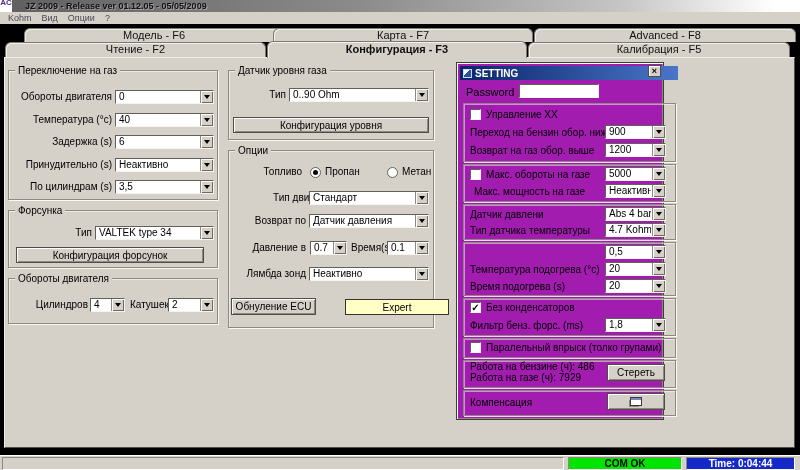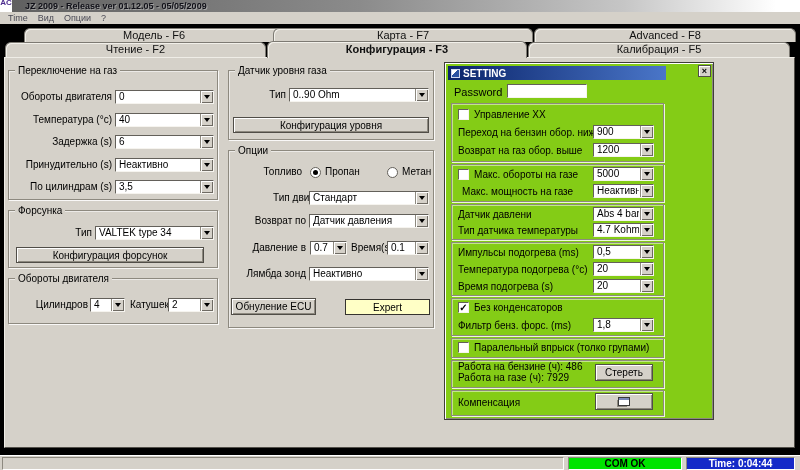--- a/index.html
+++ b/index.html
@@ -42,21 +42,21 @@
   .btn.yellow { background:#ffffc6; box-shadow:none; border:1px solid #35332f; }
 
   
   .chk { position:absolute; width:11px; height:11px; background:#fff; border:1px solid; border-color:#63605a #f6f4ef #f6f4ef #63605a; font-size:10px; line-height:9px; text-align:center; font-weight:bold; }
   .rad { position:absolute; width:11px; height:11px; background:#fff; border:1px solid #63605a; border-radius:50%; }
   .rad.sel::after { content:''; position:absolute; left:2px; top:2px; width:5px; height:5px; background:#000; border-radius:50%; }
 
   .inp { position:absolute; background:#fff; border:1px solid; border-color:#63605a #f6f4ef #f6f4ef #63605a; }
 
   
-  .dlg { left:444px; top:62px; width:270px; height:358px; background:#84cc16; border:1px solid #3f3d39; box-shadow:inset 1px 1px 0 #fff, inset -1px -1px 0 #8d897f; z-index:5; }
+  .dlg { left:456px; top:62px; width:208px; height:358px; background:#a21caf; border:1px solid #3f3d39; box-shadow:inset 1px 1px 0 #fff, inset -1px -1px 0 #8d897f; z-index:5; }
   .dlg-tb { position:absolute; left:3px; top:3px; width:218px; height:14px; background:linear-gradient(to right,#0a246a,#4a76c8); display:flex; align-items:center; }
   .dlg-icon { width:9px; height:9px; margin:0 3px; background:linear-gradient(135deg,#fff 40%,#2a52a2 40%); border:1px solid #d0d8ee; }
   .dlg-title { color:#fff; font-weight:bold; font-size:10px; }
   .dlg-close { position:absolute; right:2px; top:2px; width:13px; height:12px; background:#d5d1c9; border:1px solid #504d47; box-shadow:inset 1px 1px 0 #fff; font-size:9px; font-weight:bold; line-height:10px; text-align:center; }
   .dgrp { position:absolute; left:6px; width:213px; border:1px solid #8d897f; box-shadow:1px 1px 0 rgba(255,255,255,.85), inset 1px 1px 0 rgba(255,255,255,.5); }
   .dlg .lbl { font-size:10px; }
   .dlg .combo { left:148px; width:61px; }
 
   .winicon { position:relative; width:12px; height:9px; border:1px solid #3a3a3a; background:#fff; box-shadow:-2px 2px 0 -1px #8d897f; }
   .winicon::before { content:''; position:absolute; left:0; top:0; right:0; height:2px; background:#7a87b8; }
@@ -67,21 +67,21 @@
 </style>
 </head>
 <body>
 
 <div class="abs titlebar">
   <span class="logo">AC</span>
   <span class="title-text">JZ 2009 - Release ver 01.12.05 - 05/05/2009</span>
 </div>
 
 <div class="abs menubar">
-  <span class="menu-item">Time</span>
+  <span class="menu-item">Kohm</span>
   <span class="menu-item">Вид</span>
   <span class="menu-item">Опции</span>
   <span class="menu-item">?</span>
 </div>
 
 <div class="tab" style="left:12px;top:28px;width:260px;height:14px;margin-left:12px;">Модель - F6</div>
 <div class="tab" style="left:273px;top:28px;width:260px;height:14px;">Карта - F7</div>
 <div class="tab" style="left:534px;top:28px;width:262px;height:14px;">Advanced - F8</div>
 <div class="tab" style="left:5px;top:42px;width:261px;height:15px;">Чтение - F2</div>
 <div class="tab active" style="left:267px;top:41px;width:260px;height:17px;">Конфигурация - F3</div>
@@ -208,21 +208,21 @@
     </span>
 </div>
 <span class="lbl r" style="left:234px;top:267px;width:72px;">Лямбда зонд</span>
 <div class="combo" style="left:309px;top:267px;width:120px;">
   <span class="ct">Неактивно</span>
   <span class="cbn">
       <span class="arr"></span>
     </span>
 </div>
 <div class="btn" style="left:231px;top:298px;width:85px;height:17px;">Обнуление ECU</div>
-<div class="btn yellow" style="left:345px;top:299px;width:85px;height:16px;">Expert</div>
+<div class="btn yellow" style="left:345px;top:299px;width:104px;height:16px;">Expert</div>
 
 <div class="abs dlg">
   <div class="dlg-tb">
     <span class="dlg-icon"></span>
     <span class="dlg-title">SETTING</span>
   </div>
   <div class="dlg-close">×</div>
 
   <span class="lbl" style="left:9px;top:22px;font-size:11px;">Password</span>
   <input class="inp" style="left: 62px; top: 21px; width: 80px; height: 14px;" value="">
@@ -272,21 +272,20 @@
   </div>
   <span class="lbl" style="left:13px;top:161px;">Тип датчика температуры</span>
   <div class="combo" style="top:160px;">
     <span class="ct">4.7 Kohm</span>
     <span class="cbn">
         <span class="arr"></span>
       </span>
   </div>
 
   <div class="dgrp" style="top:179px;height:54px;"></div>
-  <span class="lbl" style="left:13px;top:183px;">Импульсы подогрева (ms)</span>
   <div class="combo" style="top:182px;">
     <span class="ct">0,5</span>
     <span class="cbn">
         <span class="arr"></span>
       </span>
   </div>
   <span class="lbl" style="left:13px;top:200px;">Температура подогрева (°c)</span>
   <div class="combo" style="top:199px;">
     <span class="ct">20</span>
     <span class="cbn">

